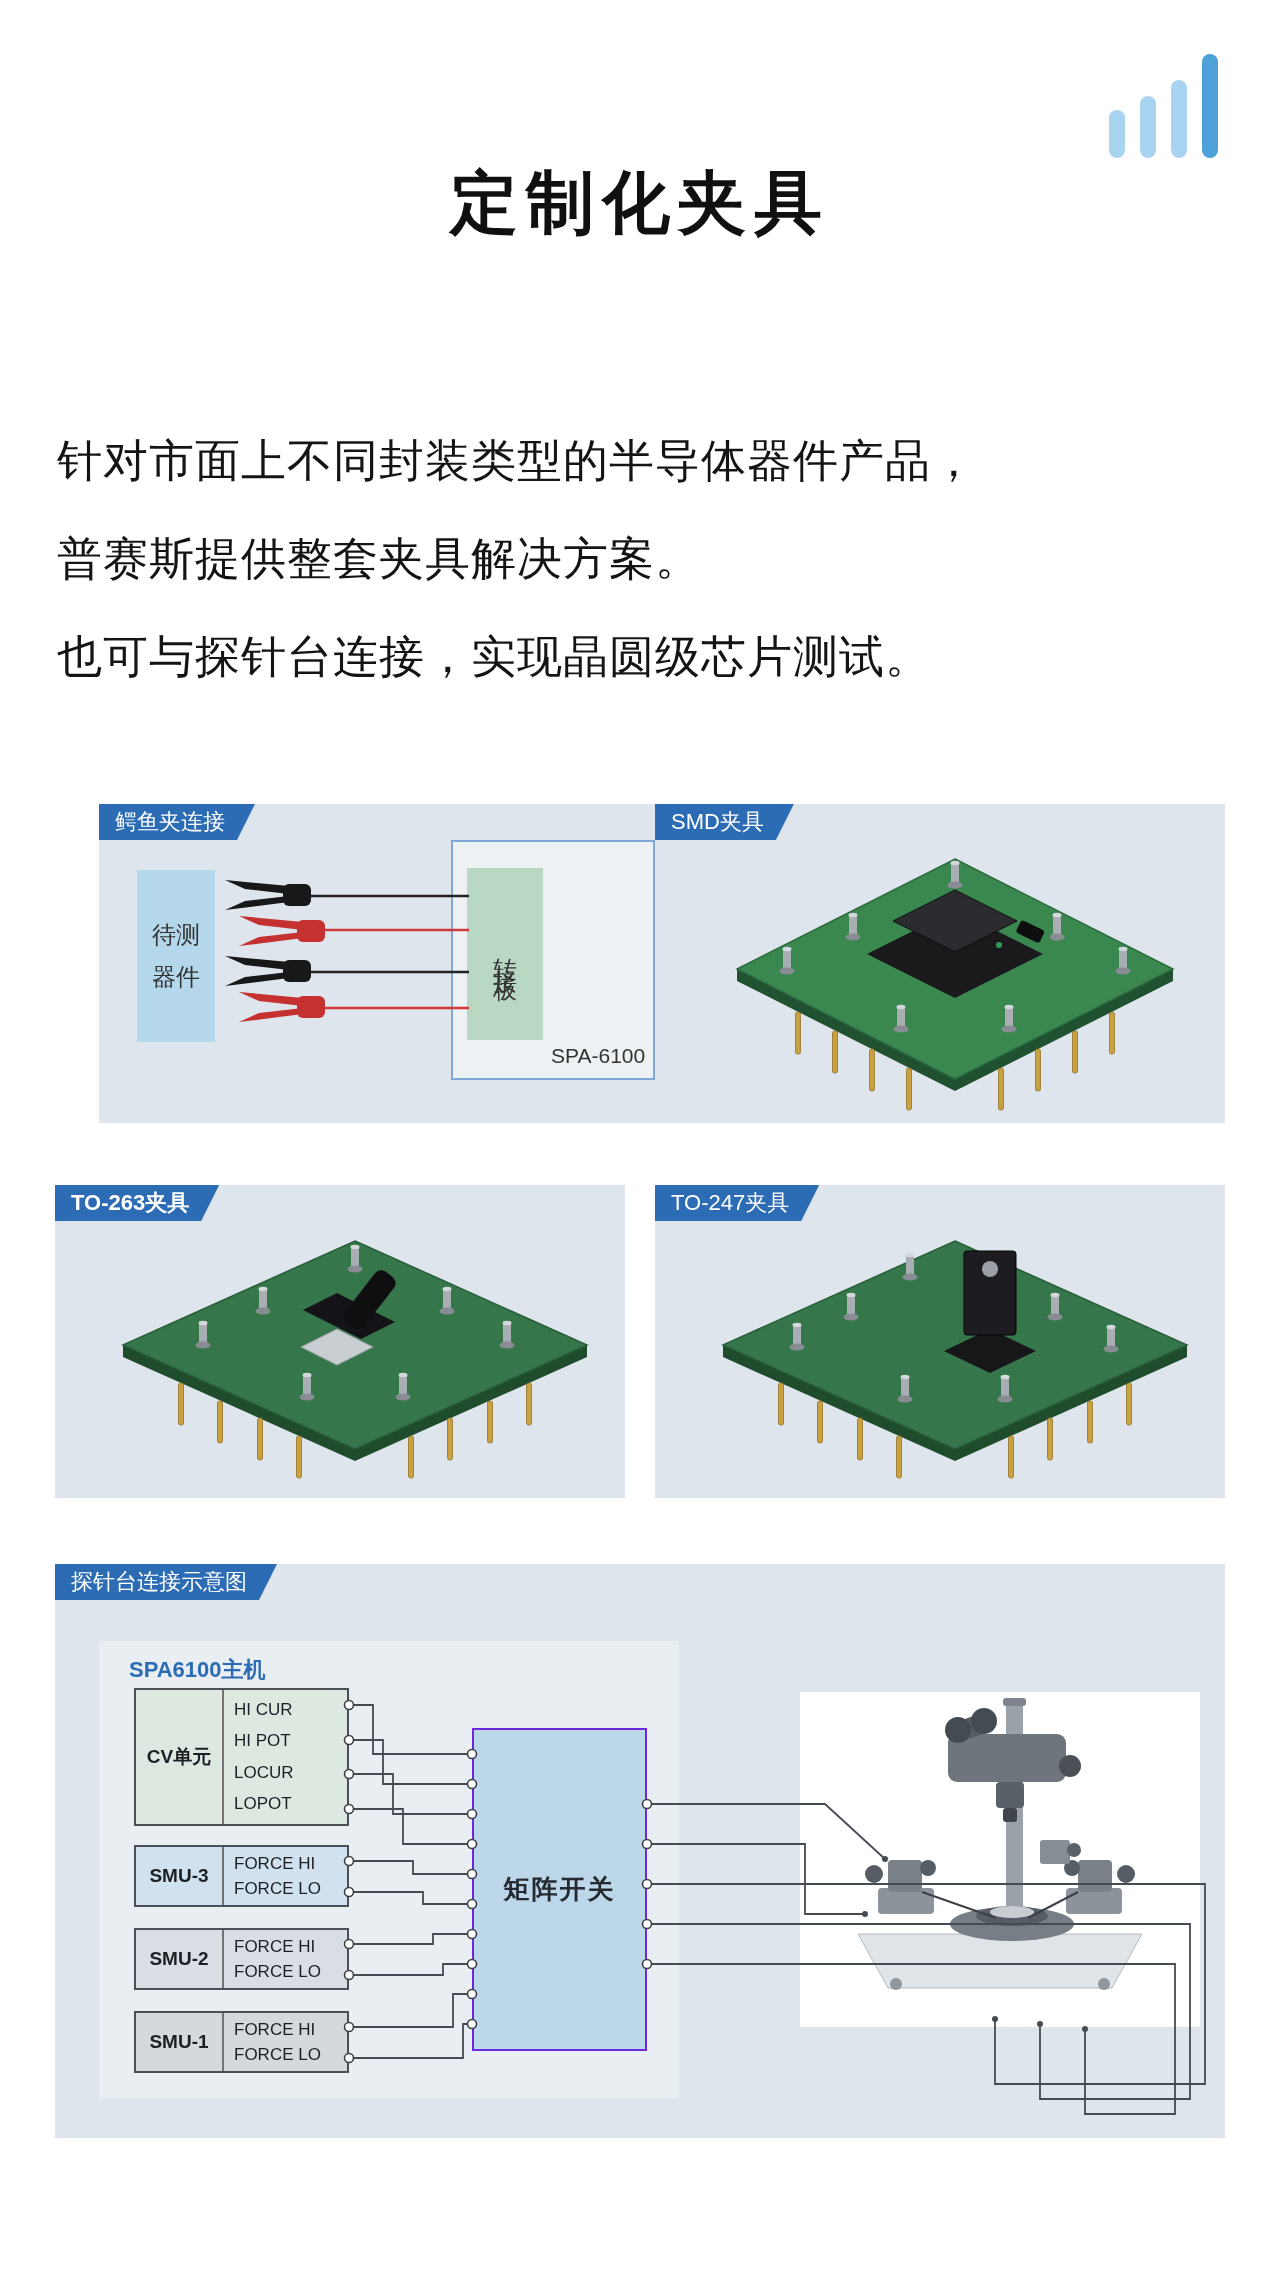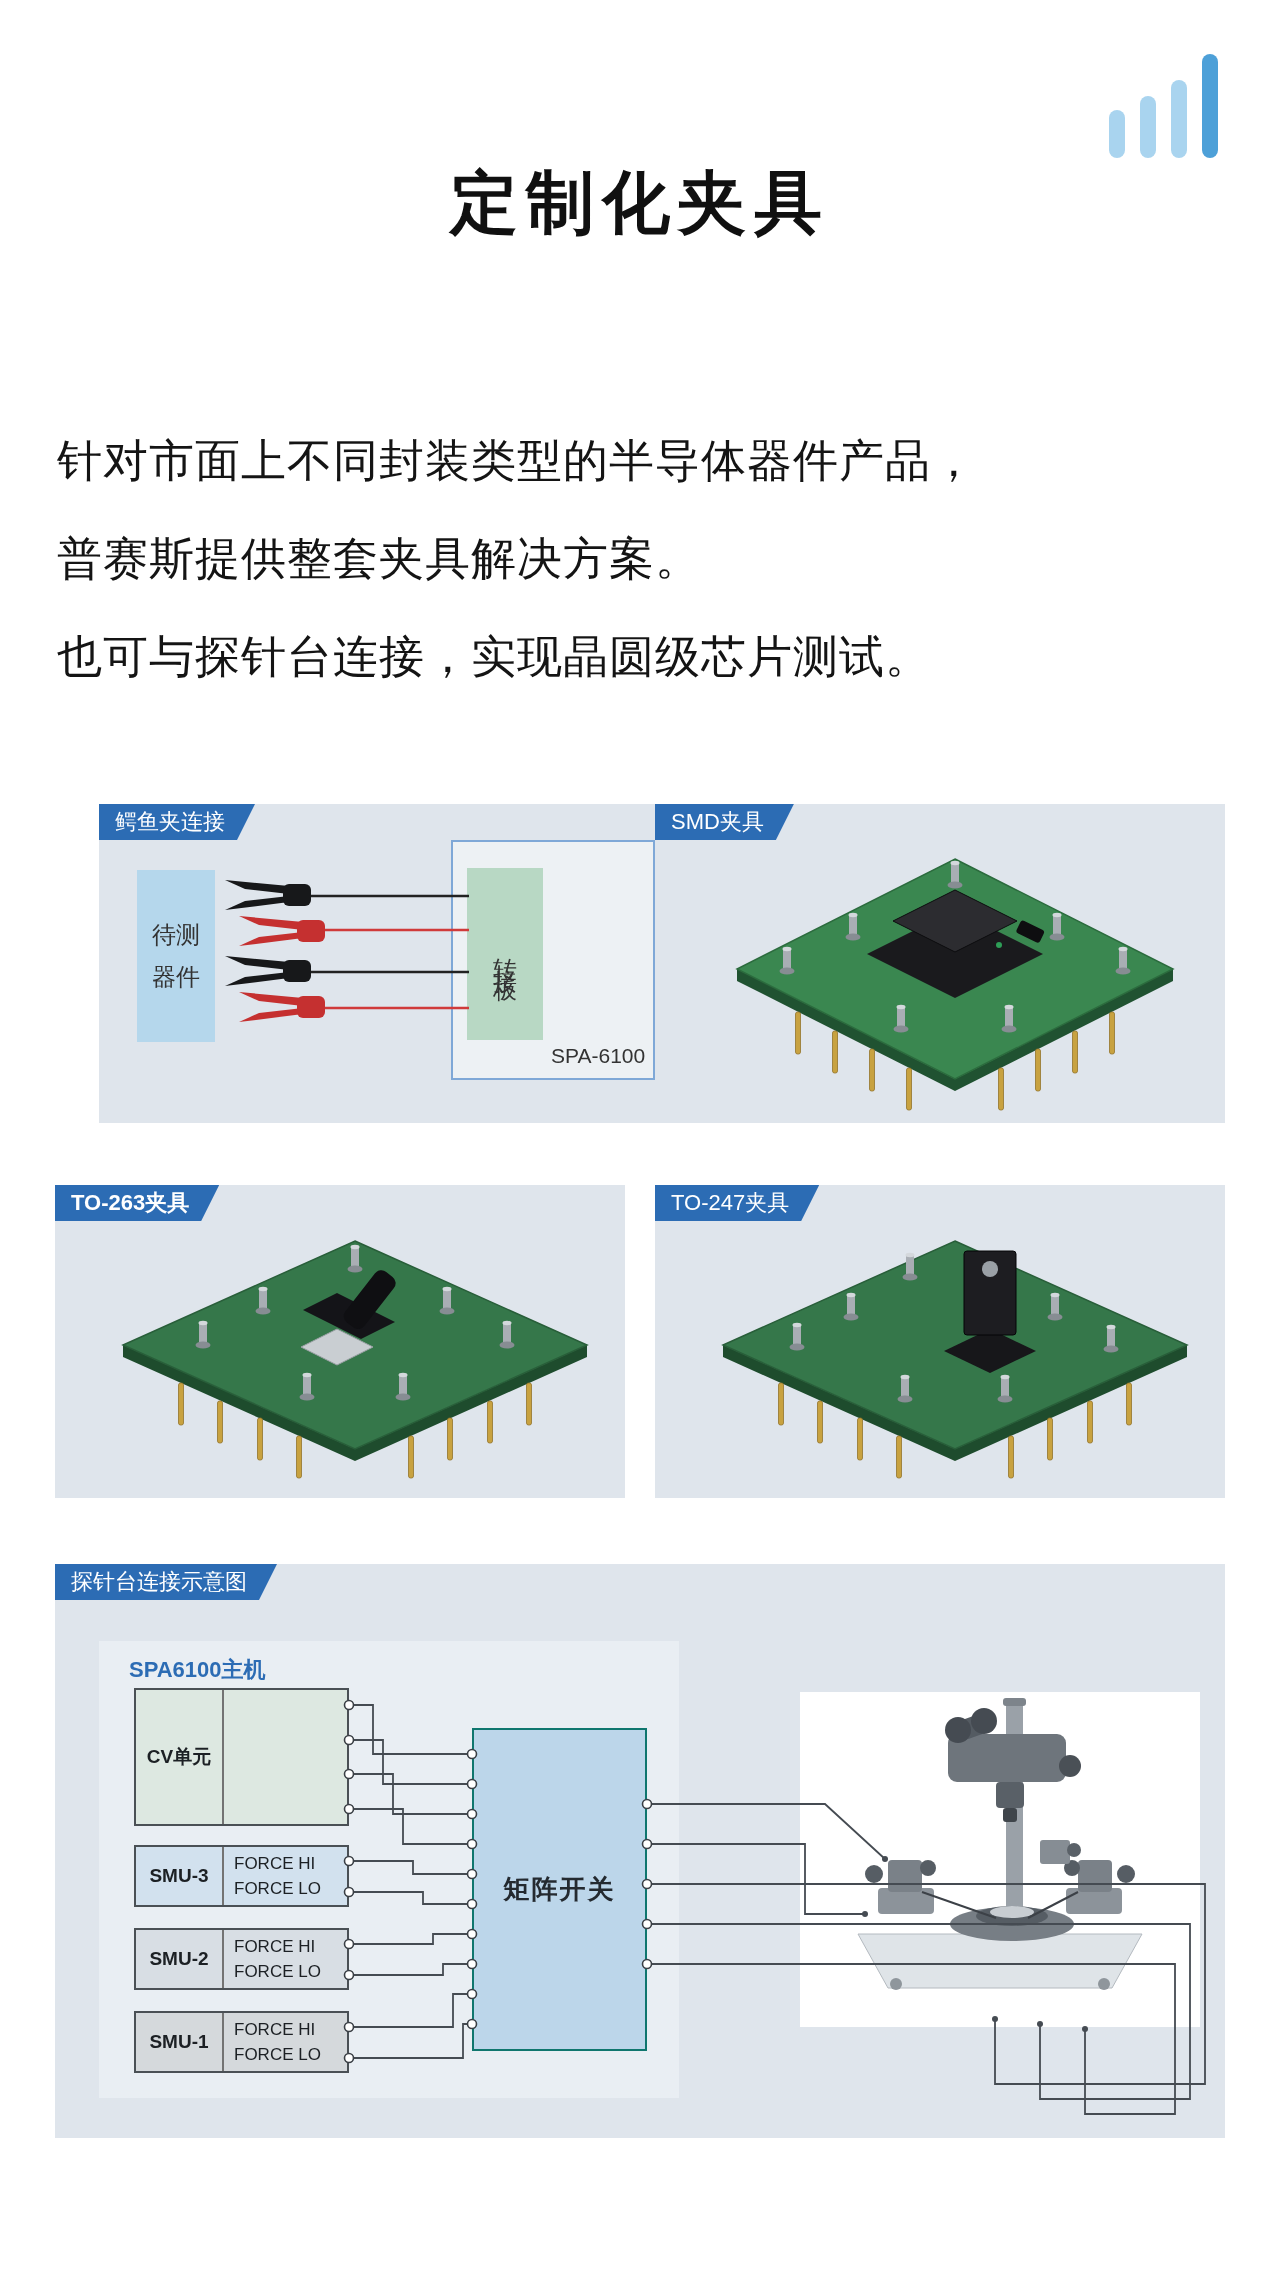--- a/index.html
+++ b/index.html
@@ -61,21 +61,21 @@
   .blk { position:absolute; left:79px; width:215px; display:flex; border:2px solid #4a5055; }
   .blk-name { width:88px; display:flex; align-items:center; justify-content:center;
     font-weight:700; font-size:19px; color:#1c2024; border-right:2px solid #737373; }
   .blk-pins { flex:1; display:flex; flex-direction:column; justify-content:space-around;
     padding:4px 0 4px 10px; font-size:17px; color:#1c2024; }
   .blk-cv   { top:124px; height:138px; background:#dde8e1; }
   .blk-smu3 { top:281px; height:62px;  background:#d2e1ee; }
   .blk-smu2 { top:364px; height:62px;  background:#d8dee4; }
   .blk-smu1 { top:447px; height:62px;  background:#d5d9dc; }
   .matrix { position:absolute; left:417px; top:164px; width:175px; height:323px;
-    background:#bcd6ea; border:2px solid #0f766e; display:flex; align-items:center; justify-content:center; }
+    background:#bcd6ea; border:2px solid #6d28d9; display:flex; align-items:center; justify-content:center; }
   .matrix span { font-size:26px; font-weight:600; color:#242a30; letter-spacing:2px; }
   .probe-img { position:absolute; left:745px; top:128px; width:400px; height:335px; background:#ffffff; }
 </style>
 </head>
 <body>
 
 <div class="page">
 
   <div class="bars-icon">
     <i></i>
@@ -250,20 +250,26 @@
 
   <section class="panel panel-schematic">
     <div class="tag">探针台连接示意图</div>
 
     <div class="host-box">
       <div class="host-label">SPA6100主机</div>
     </div>
 
     <div class="blk blk-cv">
       <div class="blk-name">CV单元</div>
+      <div class="blk-pins">
+        <div>HI CUR</div>
+        <div>HI POT</div>
+        <div>LOCUR</div>
+        <div>LOPOT</div>
+      </div>
     </div>
     <div class="blk blk-smu3">
       <div class="blk-name">SMU-3</div>
       <div class="blk-pins">
         <div>FORCE HI</div>
         <div>FORCE LO</div>
       </div>
     </div>
     <div class="blk blk-smu2">
       <div class="blk-name">SMU-2</div>

